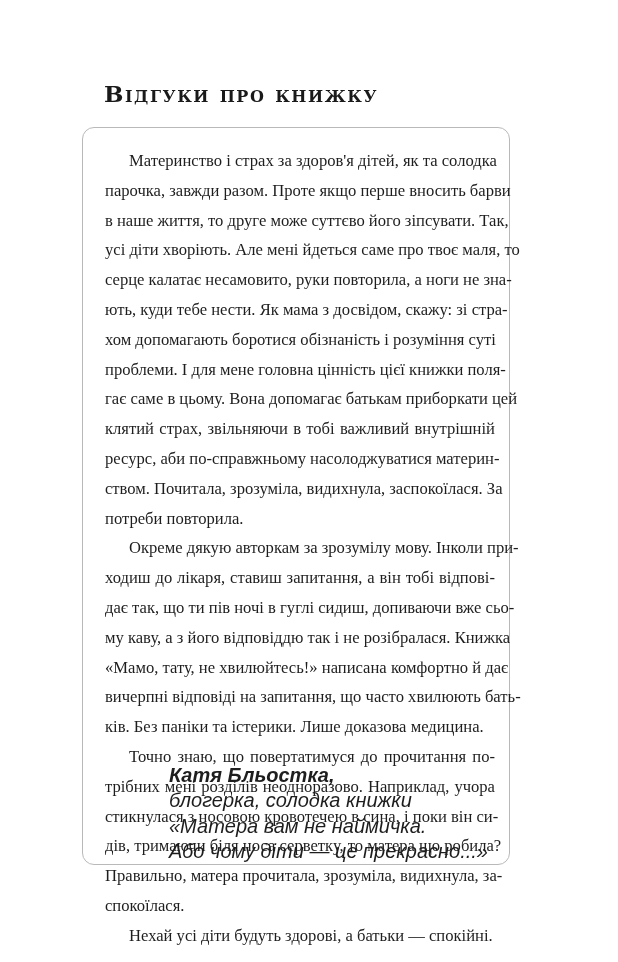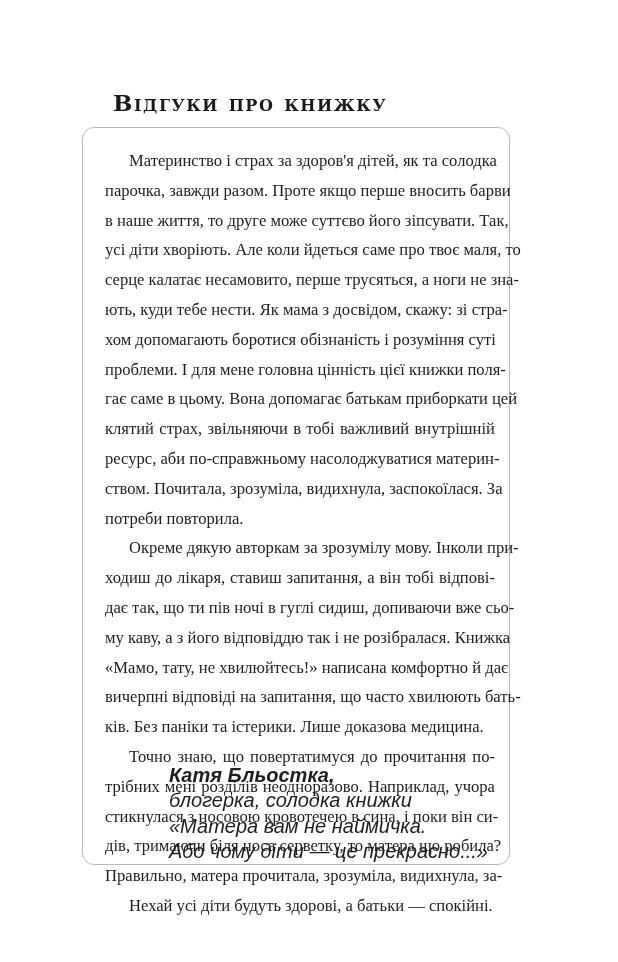--- a/index.html
+++ b/index.html
@@ -19,21 +19,21 @@
       position: absolute;
       left: 104px;
       top: 80px;
       font-family: "DejaVu Serif", serif;
       font-size: 23px;
       font-weight: bold;
       letter-spacing: 1.6px;
       font-variant: small-caps;
       color: #1a1a1a;
       white-space: nowrap;
-      margin: 9px;
+      margin: 0;
     }
     .review-box {
       position: absolute;
       left: 82px;
       top: 127px;
       width: 428px;
       height: 738px;
       border: 1.5px solid #b9b9b9;
       border-radius: 12px;
       box-sizing: border-box;
@@ -88,42 +88,43 @@
 <body>
 
 <h1 class="page-title">Відгуки про книжку</h1>
 
 <div class="review-box"></div>
 
 <div class="body-text">
   <span class="line indent">Материнство і страх за здоров'я дітей, як та солодка</span>
   <span class="line">парочка, завжди разом. Проте якщо перше вносить барви</span>
   <span class="line">в наше життя, то друге може суттєво його зіпсувати. Так,</span>
-  <span class="line">усі діти хворіють. Але коли йдеться саме про твоє маля, то</span>
-  <span class="line">серце калатає несамовито, перше трусяться, а ноги не зна-</span>
+  <span class="line">усі діти хворіють. Але мені йдеться саме про твоє маля, то</span>
+  <span class="line">серце калатає несамовито, руки повторила, а ноги не зна-</span>
   <span class="line">ють, куди тебе нести. Як мама з досвідом, скажу: зі стра-</span>
   <span class="line">хом допомагають боротися обізнаність і розуміння суті</span>
   <span class="line">проблеми. І для мене головна цінність цієї книжки поля-</span>
   <span class="line">гає саме в цьому. Вона допомагає батькам приборкати цей</span>
   <span class="line">клятий страх, звільняючи в тобі важливий внутрішній</span>
   <span class="line">ресурс, аби по-справжньому насолоджуватися материн-</span>
   <span class="line">ством. Почитала, зрозуміла, видихнула, заспокоїлася. За</span>
   <span class="line last">потреби повторила.</span>
   <span class="line indent">Окреме дякую авторкам за зрозумілу мову. Інколи при-</span>
   <span class="line">ходиш до лікаря, ставиш запитання, а він тобі відпові-</span>
   <span class="line">дає так, що ти пів ночі в гуглі сидиш, допиваючи вже сьо-</span>
   <span class="line">му каву, а з його відповіддю так і не розібралася. Книжка</span>
   <span class="line">«Мамо, тату, не хвилюйтесь!» написана комфортно й дає</span>
   <span class="line">вичерпні відповіді на запитання, що часто хвилюють бать-</span>
   <span class="line last">ків. Без паніки та істерики. Лише доказова медицина.</span>
   <span class="line indent">Точно знаю, що повертатимуся до прочитання по-</span>
   <span class="line">трібних мені розділів неодноразово. Наприклад, учора</span>
   <span class="line">стикнулася з носовою кровотечею в сина, і поки він си-</span>
   <span class="line">дів, тримаючи біля носа серветку, то матера що робила?</span>
   <span class="line">Правильно, матера прочитала, зрозуміла, видихнула, за-</span>
+  <span class="line last">спокоїлася.</span>
   <span class="line center">Нехай усі діти будуть здорові, а батьки — спокійні.</span>
 </div>
 
 <div class="signature">
   <span class="sig-line sig-name">Катя Бльостка,</span>
   <span class="sig-line">блогерка, солодка книжки</span>
   <span class="sig-line">«Матера вам не наймичка.</span>
   <span class="sig-line">Або чому діти — це прекрасно...»</span>
 </div>
 

